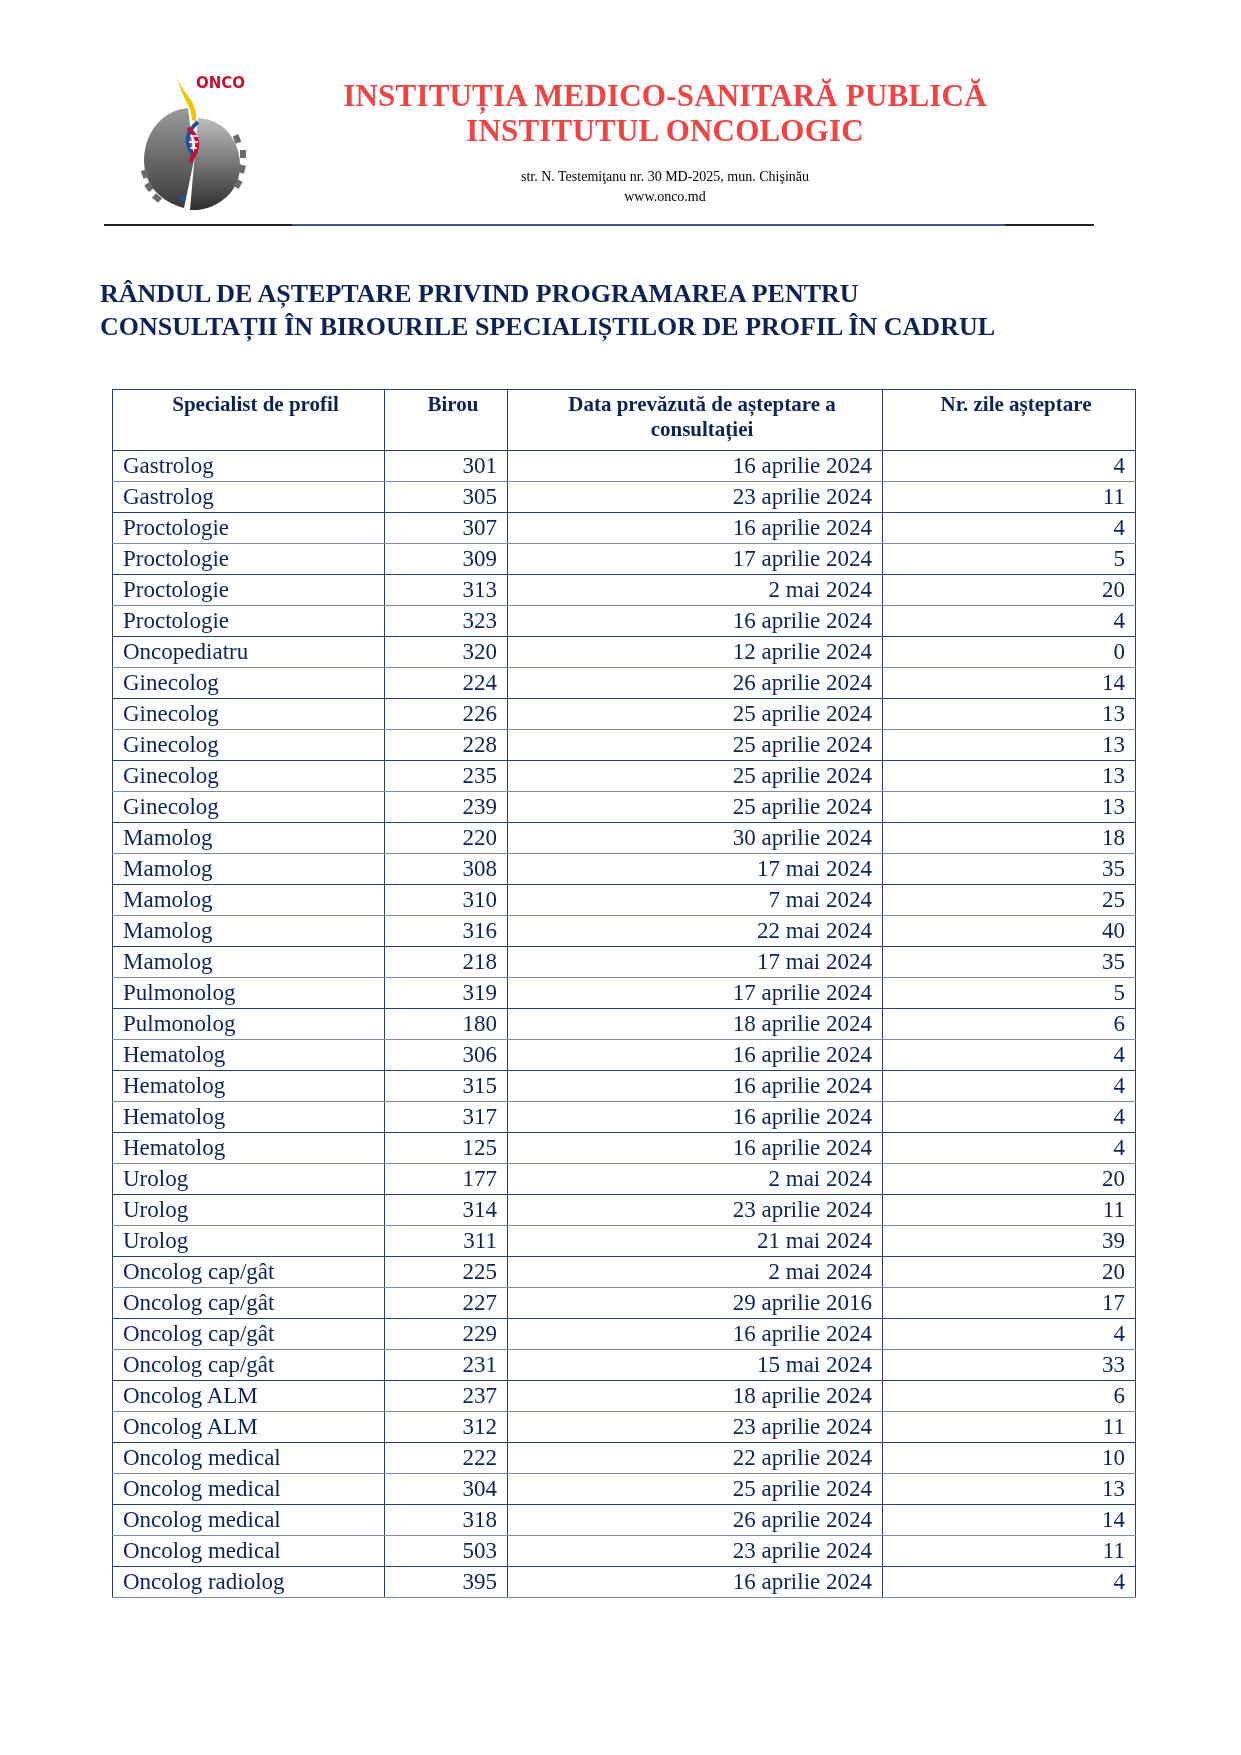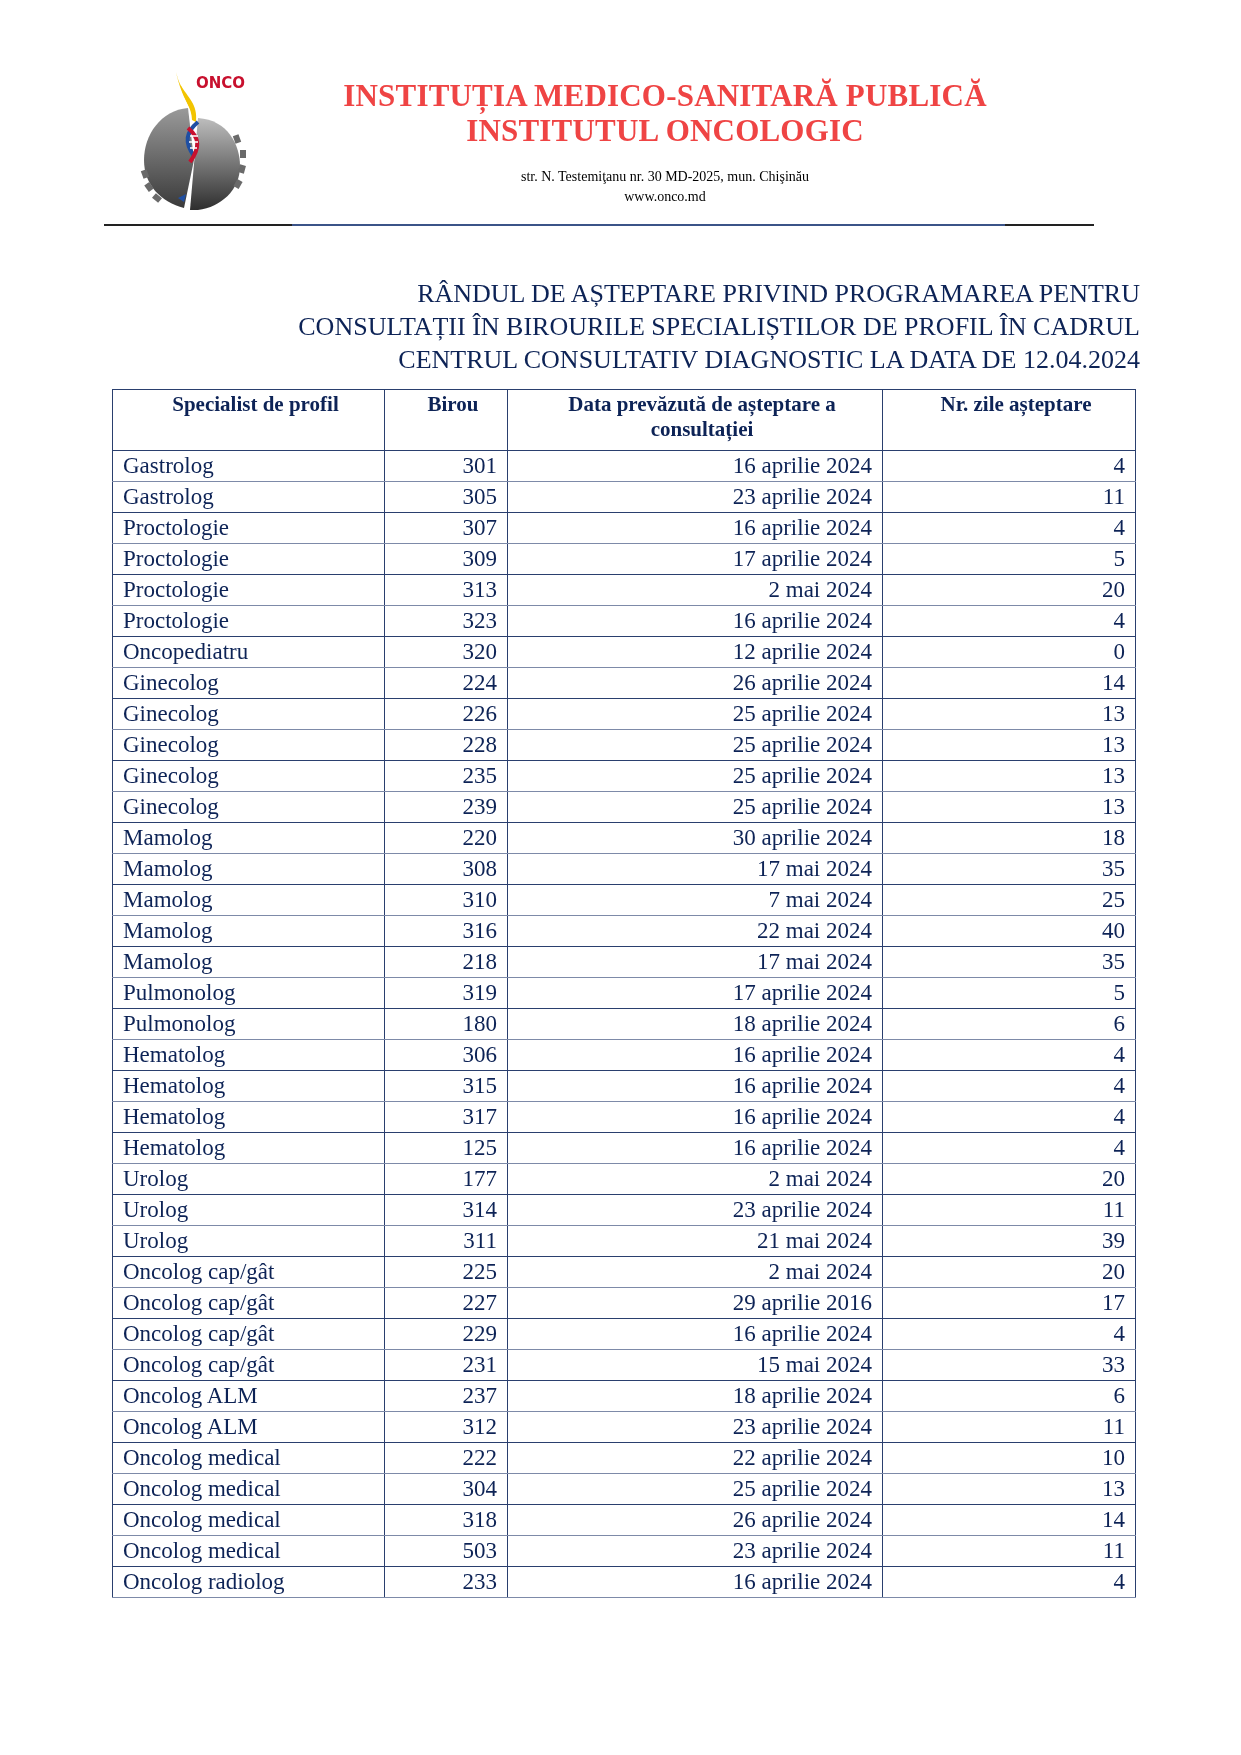--- a/index.html
+++ b/index.html
@@ -52,22 +52,22 @@
       top: 224px;
       width: 990px;
       height: 2px;
       background: linear-gradient(to right, #222 0%, #222 19%, #3b5488 19%, #3b5488 91%, #222 91%, #222 100%);
     }
     .doc-title {
       position: absolute;
       left: 100px;
       width: 1040px;
       top: 277px;
-      text-align: right;
-      font-weight: normal;
+      text-align: left;
+      font-weight: bold;
       font-size: 26px;
       line-height: 33px;
       color: #0d2356;
     }
     .doc-title div { white-space: nowrap; }
     table.queue {
       position: absolute;
       left: 112px;
       top: 389px;
       width: 1023px;
@@ -143,21 +143,20 @@
 
 <div class="inst-name inst-line1">INSTITUȚIA MEDICO-SANITARĂ PUBLICĂ</div>
 <div class="inst-name inst-line2">INSTITUTUL ONCOLOGIC</div>
 <div class="inst-addr addr">str. N. Testemiţanu nr. 30  MD-2025, mun. Chişinău</div>
 <div class="inst-addr url">www.onco.md</div>
 <div class="header-rule"></div>
 
 <div class="doc-title">
   <div>RÂNDUL DE AȘTEPTARE PRIVIND PROGRAMAREA PENTRU</div>
   <div>CONSULTAȚII ÎN BIROURILE SPECIALIȘTILOR DE PROFIL ÎN CADRUL</div>
-  <div>CENTRUL CONSULTATIV DIAGNOSTIC LA DATA DE 12.04.2024</div>
 </div>
 
 <table class="queue">
   <colgroup>
     <col class="c1">
       <col class="c2">
       <col class="c3">
       <col class="c4">
   </colgroup>
   <thead>
@@ -380,18 +379,18 @@
         <td class="num">14</td>
       </tr>
       <tr>
         <td class="spec">Oncolog medical</td>
         <td class="num">503</td>
         <td class="num">23 aprilie 2024</td>
         <td class="num">11</td>
       </tr>
       <tr>
         <td class="spec">Oncolog radiolog</td>
-        <td class="num">233</td>
+        <td class="num">395</td>
         <td class="num">16 aprilie 2024</td>
         <td class="num">4</td>
       </tr>
     </tbody>
 </table>
 
 </body></html>

